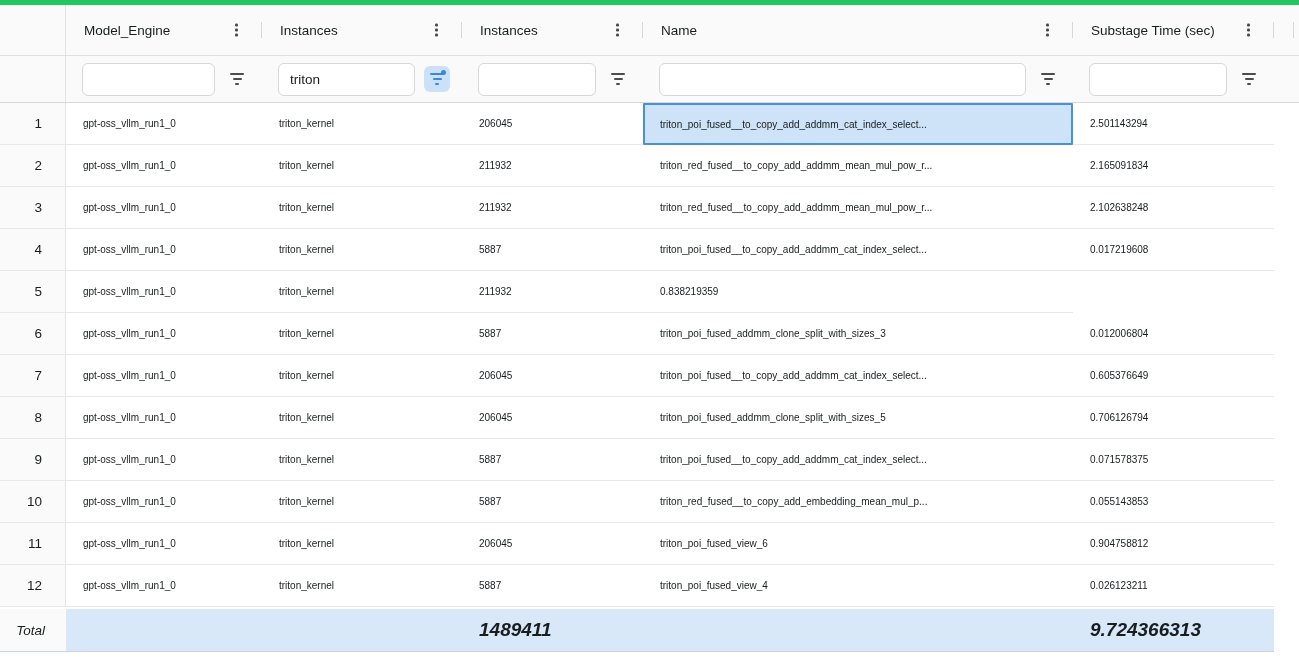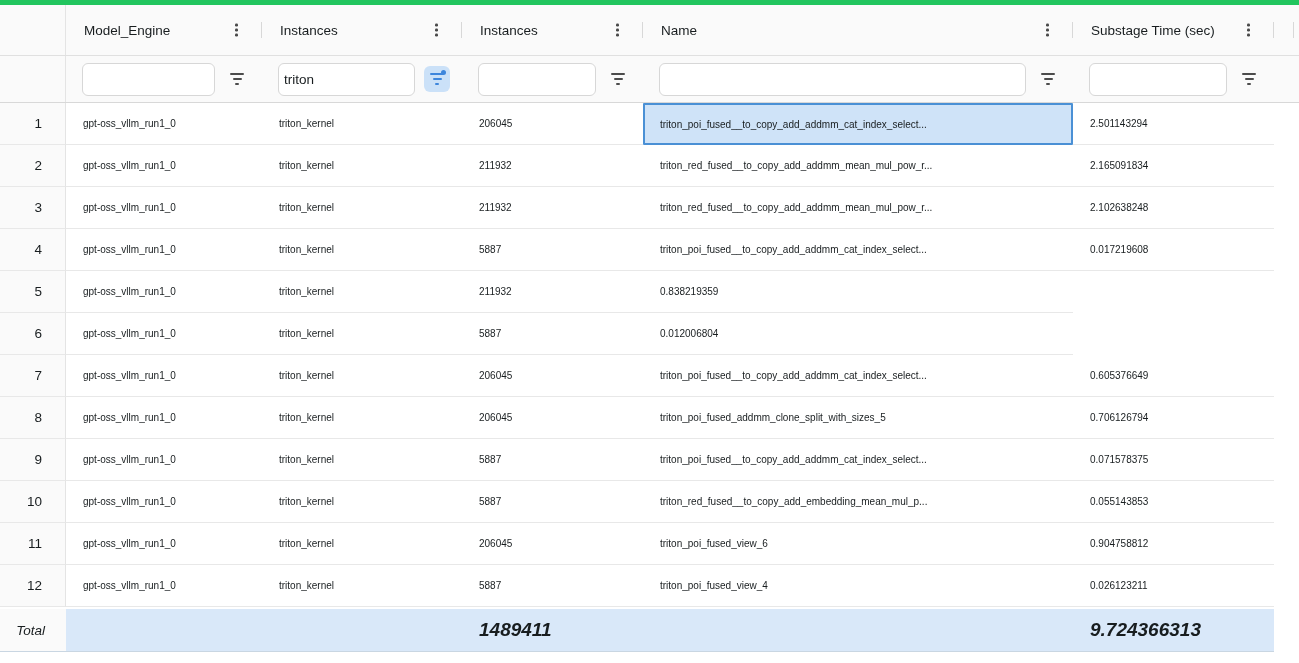--- a/index.html
+++ b/index.html
@@ -83,21 +83,21 @@
     padding-right: 12px;
     background: #fafafa;
   }
   .filter-input {
     flex: 1;
     min-width: 0;
     height: 33px;
     border: 1px solid #d7d7d7;
     border-radius: 6px;
     background: #fff;
-    padding: 0 5px;
+    padding: 0 11px;
     font-size: 13.5px;
     font-family: inherit;
     color: #181d1f;
     outline: none;
   }
   .funnel-btn {
     width: 26px; height: 26px;
     flex: 0 0 26px;
     display: flex; align-items: center; justify-content: center;
     border-radius: 6px;
@@ -337,20 +337,21 @@
     <div class="cell">211932</div>
     <div class="cell">0.838219359</div>
     <div class="gutter-cell"></div>
   </div>
 
   <div class="grid-row row">
     <div class="rownum-cell">6</div>
     <div class="cell">gpt-oss_vllm_run1_0</div>
     <div class="cell">triton_kernel</div>
     <div class="cell">5887</div>
+    <div class="cell">triton_poi_fused_addmm_clone_split_with_sizes_3</div>
     <div class="cell">0.012006804</div>
     <div class="gutter-cell"></div>
   </div>
 
   <div class="grid-row row">
     <div class="rownum-cell">7</div>
     <div class="cell">gpt-oss_vllm_run1_0</div>
     <div class="cell">triton_kernel</div>
     <div class="cell">206045</div>
     <div class="cell">triton_poi_fused__to_copy_add_addmm_cat_index_select...</div>

